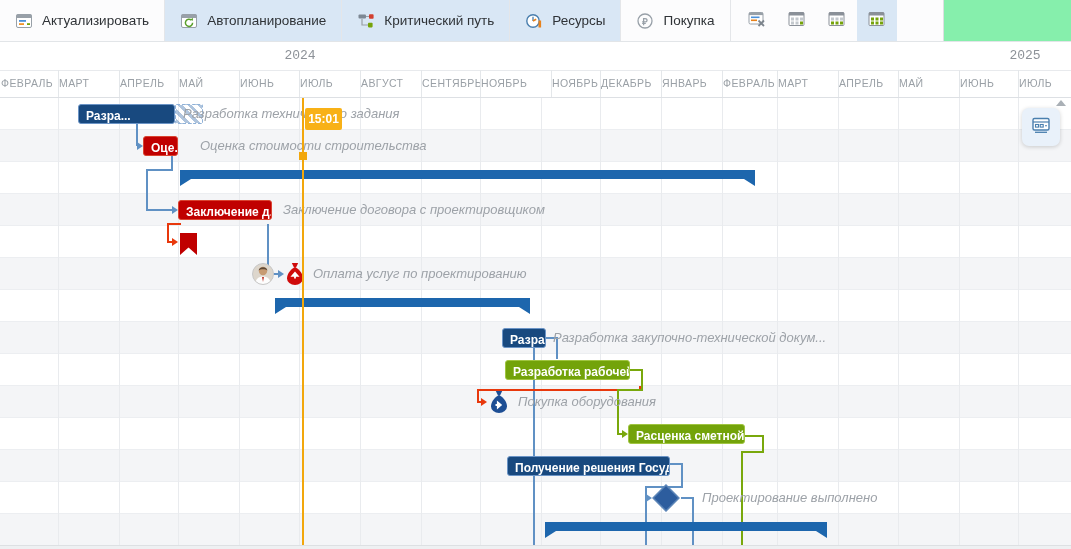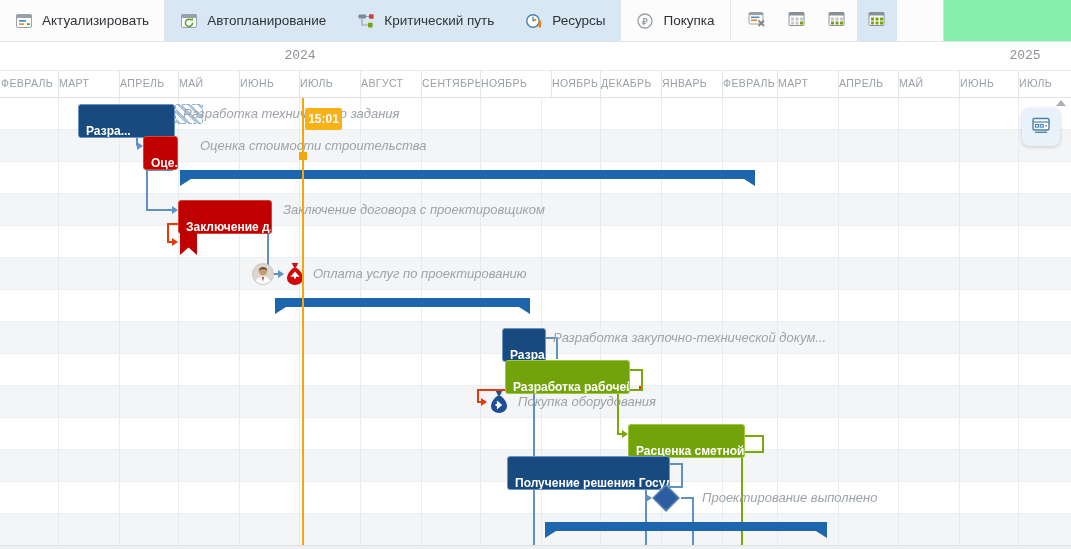--- a/index.html
+++ b/index.html
@@ -24,21 +24,21 @@
   .mcell{position:absolute;top:28px;height:27px;line-height:27px;text-align:left;overflow:hidden;
          font-size:10.5px;letter-spacing:.4px;color:#9aa0a6;border-left:1px solid #e4e7ea;box-sizing:border-box;}
   
   .chart{position:absolute;left:0;top:98px;width:1071px;height:451px;}
   .rowstripe{position:absolute;left:0;width:1071px;height:32px;box-sizing:border-box;border-bottom:1px solid #eceef1;}
   .rowstripe.alt{background:#f4f5f7;}
   .vline{position:absolute;top:0;width:1px;height:448px;background:#e9ebee;}
   .lyr{position:absolute;left:0;top:0;}
   svg.connectors{position:absolute;left:0;top:0;pointer-events:none;z-index:5;}
   .task-bar{position:absolute;height:20px;line-height:20px;border-radius:3px;box-sizing:border-box;
-            color:#fff;font-size:12px;font-weight:bold;padding:16px 7px;white-space:nowrap;overflow:hidden;z-index:10;cursor:pointer;}
+            color:#fff;font-size:12px;font-weight:bold;padding:1px 7px;white-space:nowrap;overflow:hidden;z-index:10;cursor:pointer;}
   .buffer-bar{position:absolute;height:20px;box-sizing:border-box;border:1px dashed #8fb2d9;border-radius:2px;z-index:9;
               background:repeating-linear-gradient(45deg,rgba(109,148,193,.55) 0 3px,rgba(255,255,255,0) 3px 7px);}
   .row-label{position:absolute;height:20px;line-height:20px;font-size:13px;font-style:italic;color:#9da2a8;
              white-space:nowrap;z-index:11;}
   .summary{position:absolute;z-index:10;}
   .gicon{position:absolute;z-index:12;cursor:pointer;}
   .milestone{position:absolute;z-index:12;cursor:pointer;}
   
   .nowline{position:absolute;width:2px;background:#f2a70c;z-index:20;}
   .nowbadge{position:absolute;width:37px;height:22px;background:#f8b117;border-radius:2px;color:#fff;

